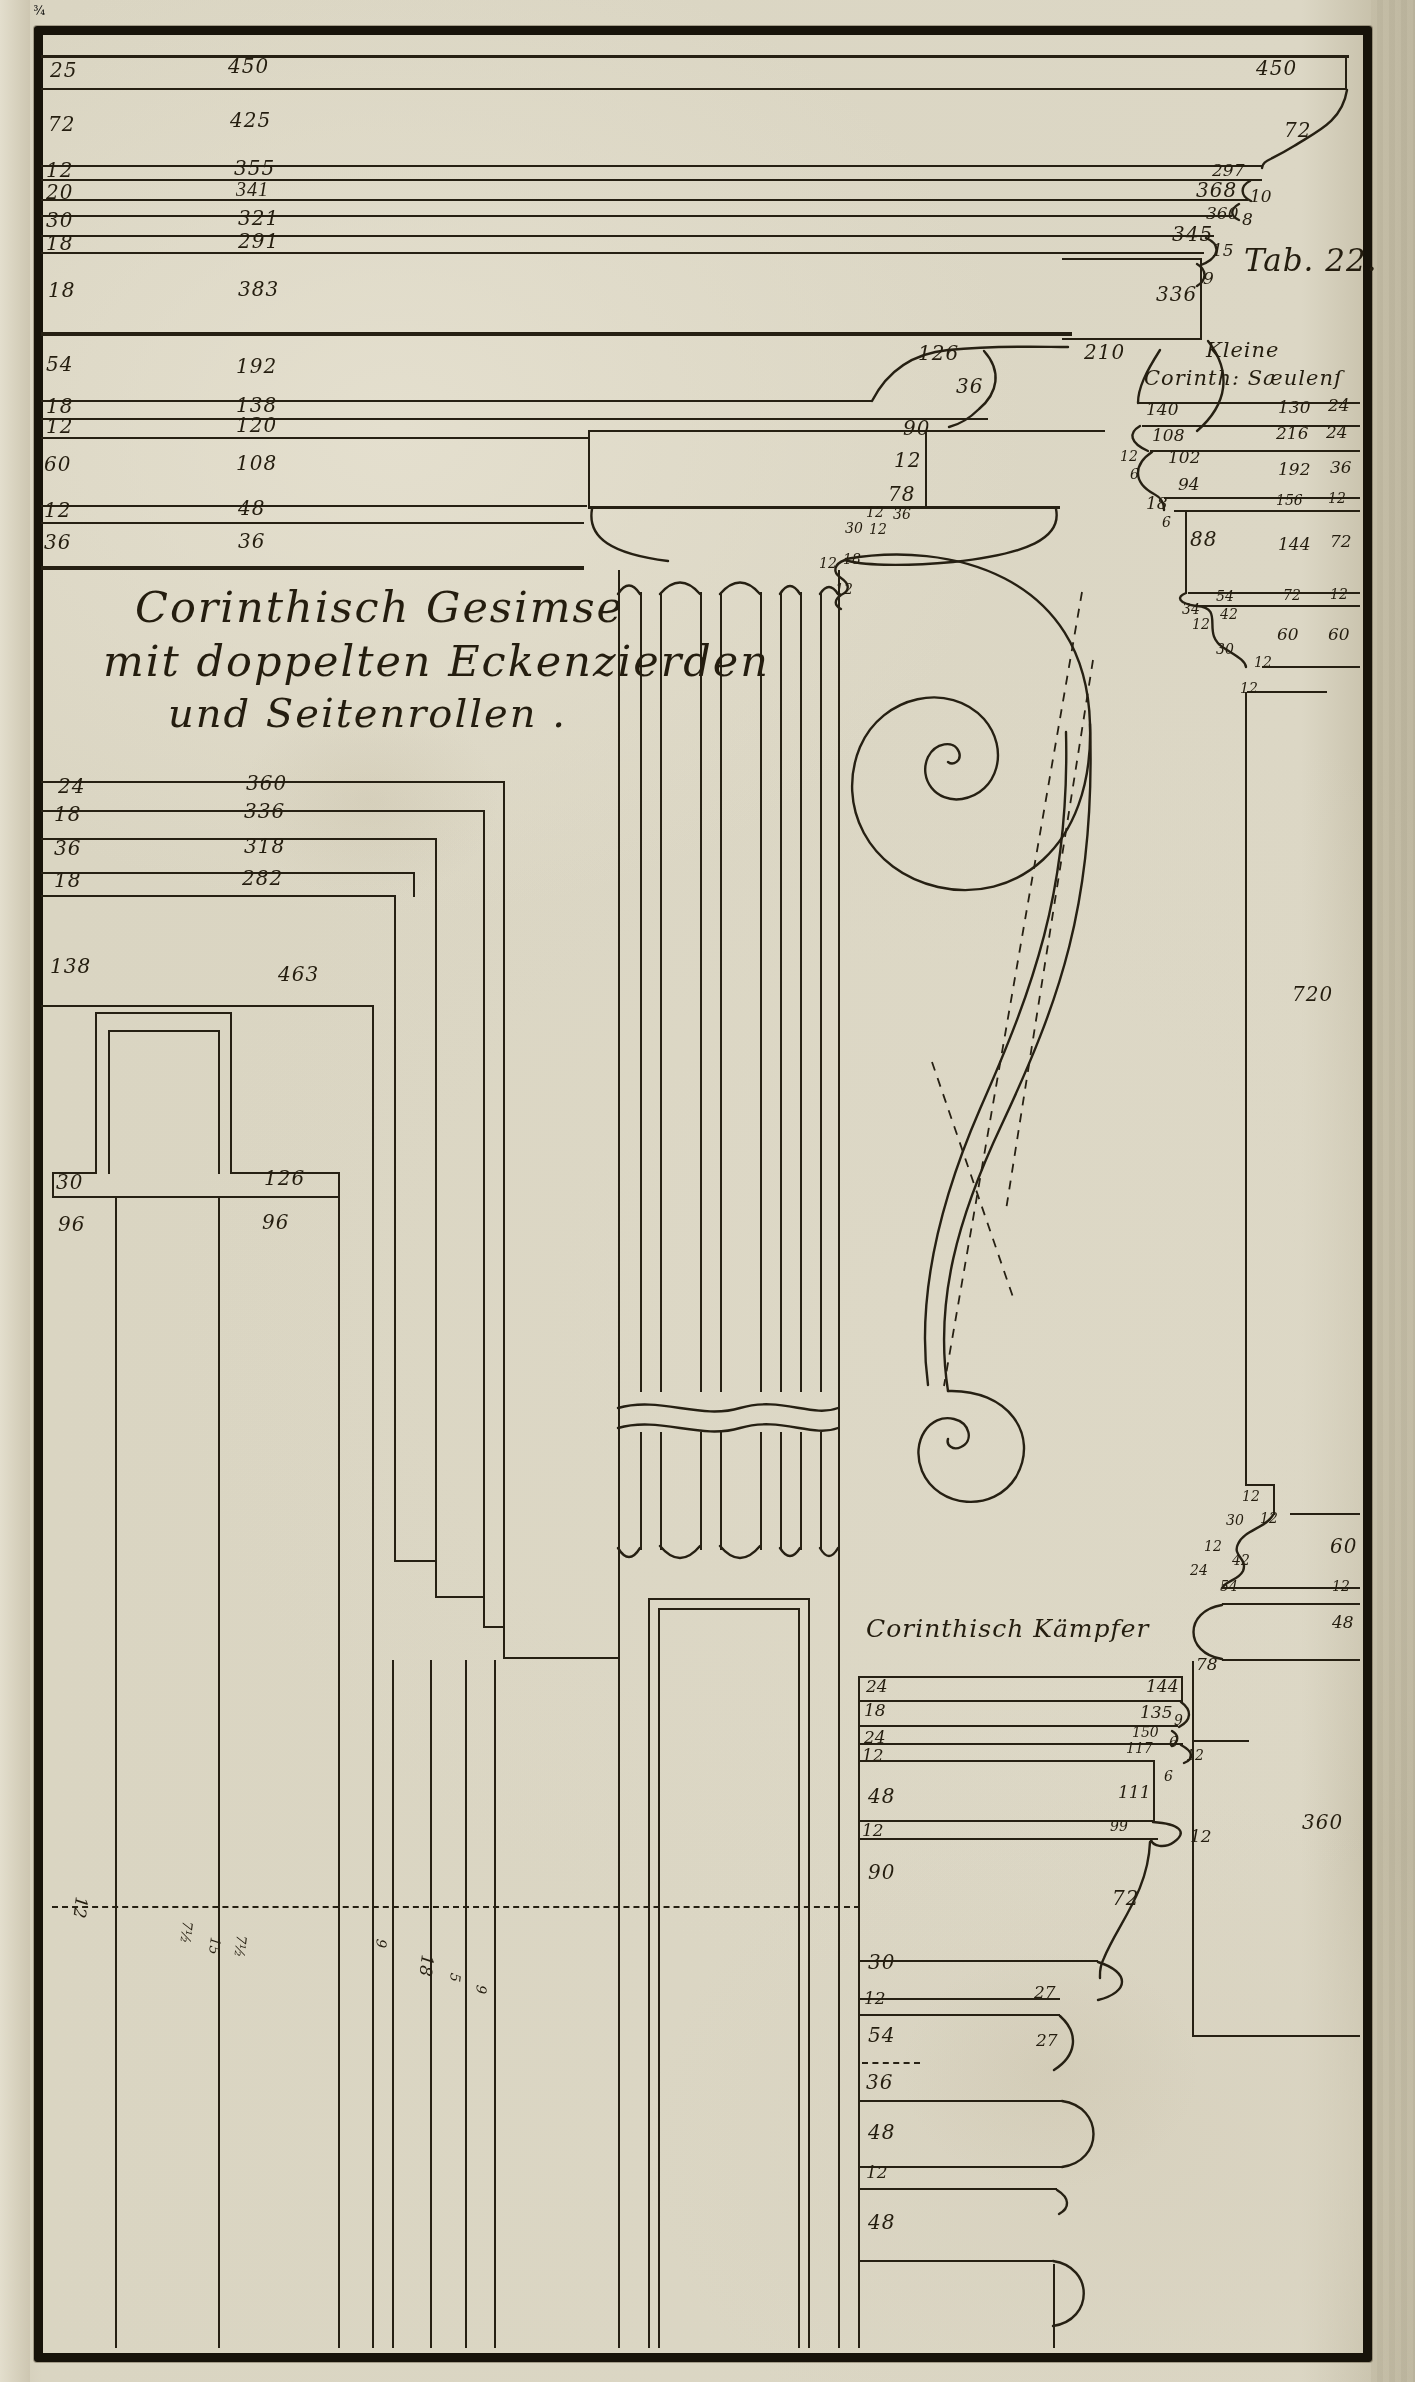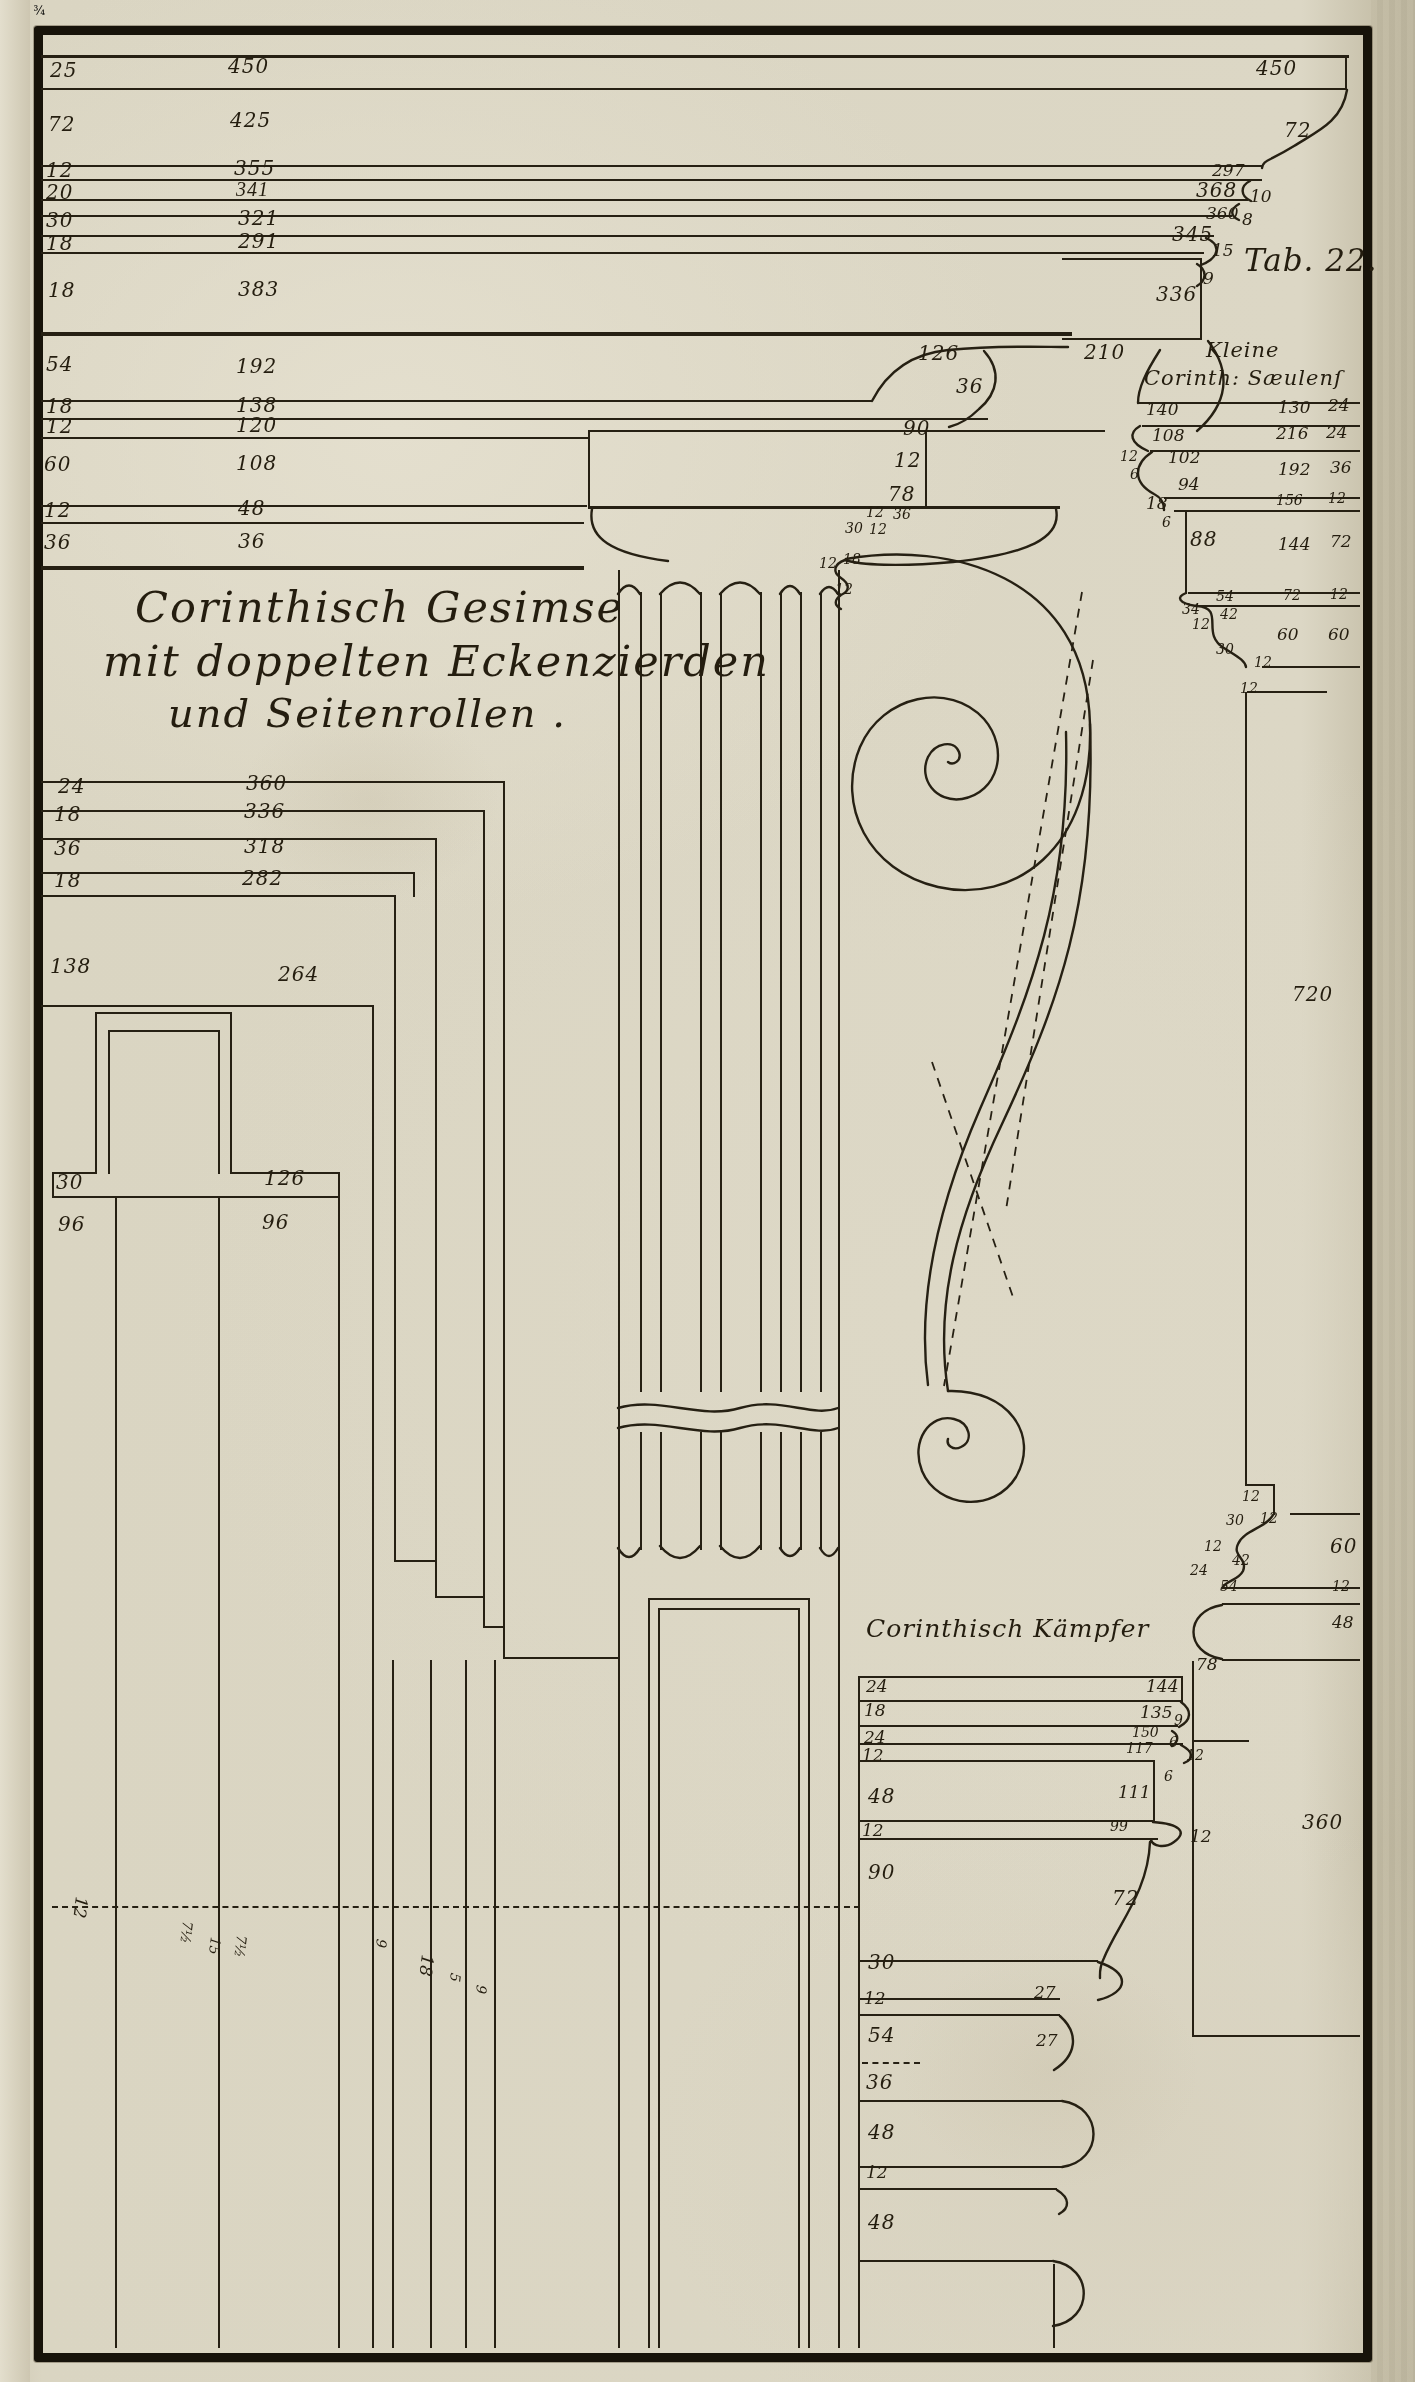--- a/index.html
+++ b/index.html
@@ -367,21 +367,21 @@
   <div>
     <span class="n" style="left:58px;top:774px;">24</span>
     <span class="n" style="left:246px;top:771px;">360</span>
     <span class="n" style="left:54px;top:802px;">18</span>
     <span class="n" style="left:244px;top:799px;">336</span>
     <span class="n" style="left:54px;top:836px;">36</span>
     <span class="n" style="left:244px;top:834px;">318</span>
     <span class="n" style="left:54px;top:868px;">18</span>
     <span class="n" style="left:242px;top:866px;">282</span>
     <span class="n" style="left:50px;top:954px;">138</span>
-    <span class="n" style="left:278px;top:962px;">264</span>
+    <span class="n" style="left:278px;top:962px;">463</span>
     <span class="n" style="left:56px;top:1170px;">30</span>
     <span class="n" style="left:264px;top:1166px;">126</span>
     <span class="n" style="left:58px;top:1212px;">96</span>
     <span class="n" style="left:262px;top:1210px;">96</span>
     <span class="m rot" style="left:92px;top:1898px;">12</span>
     <span class="s rot" style="left:196px;top:1922px;">7½</span>
     <span class="s rot" style="left:224px;top:1938px;">15</span>
     <span class="s rot" style="left:250px;top:1936px;">7½</span>
     <span class="s rot" style="left:390px;top:1940px;">9</span>
     <span class="m rot" style="left:438px;top:1956px;">18</span>

